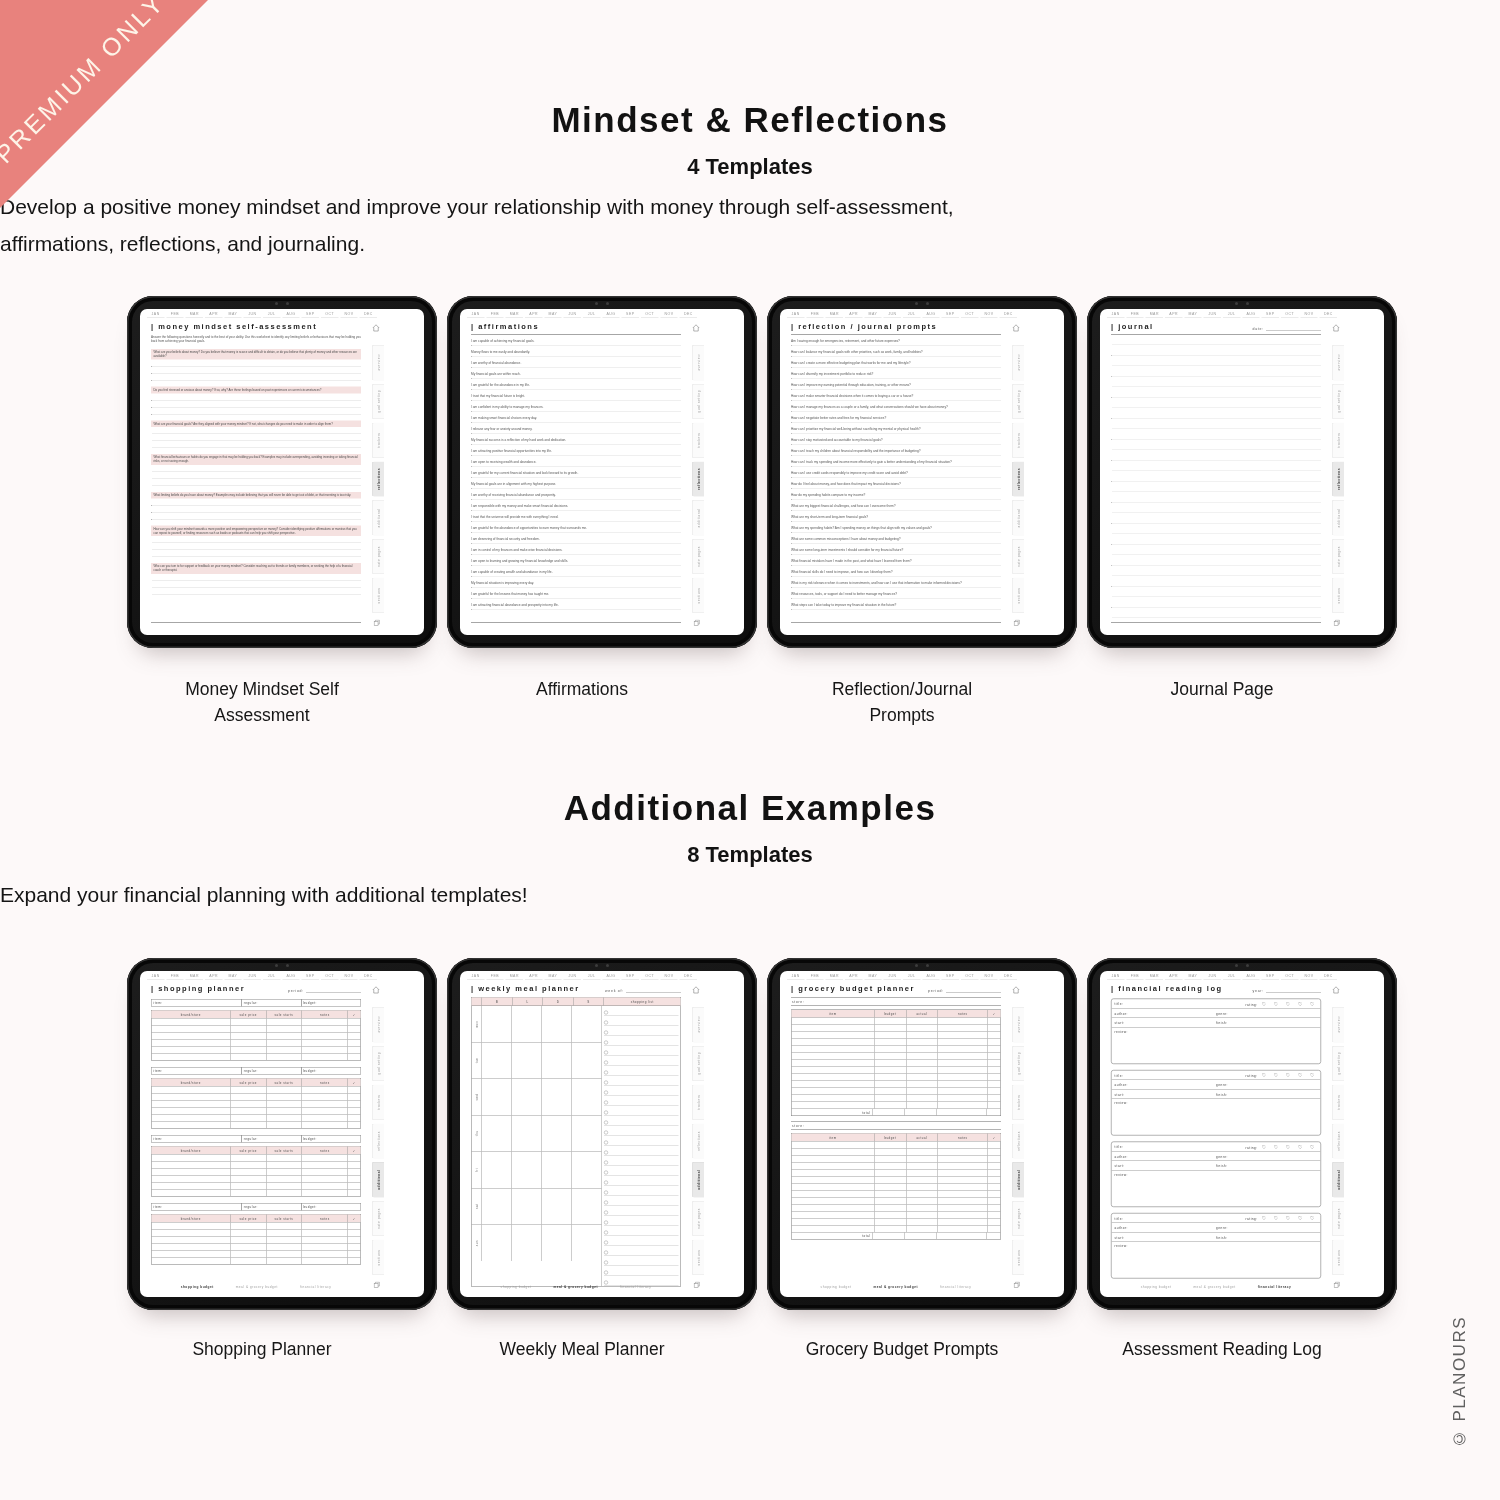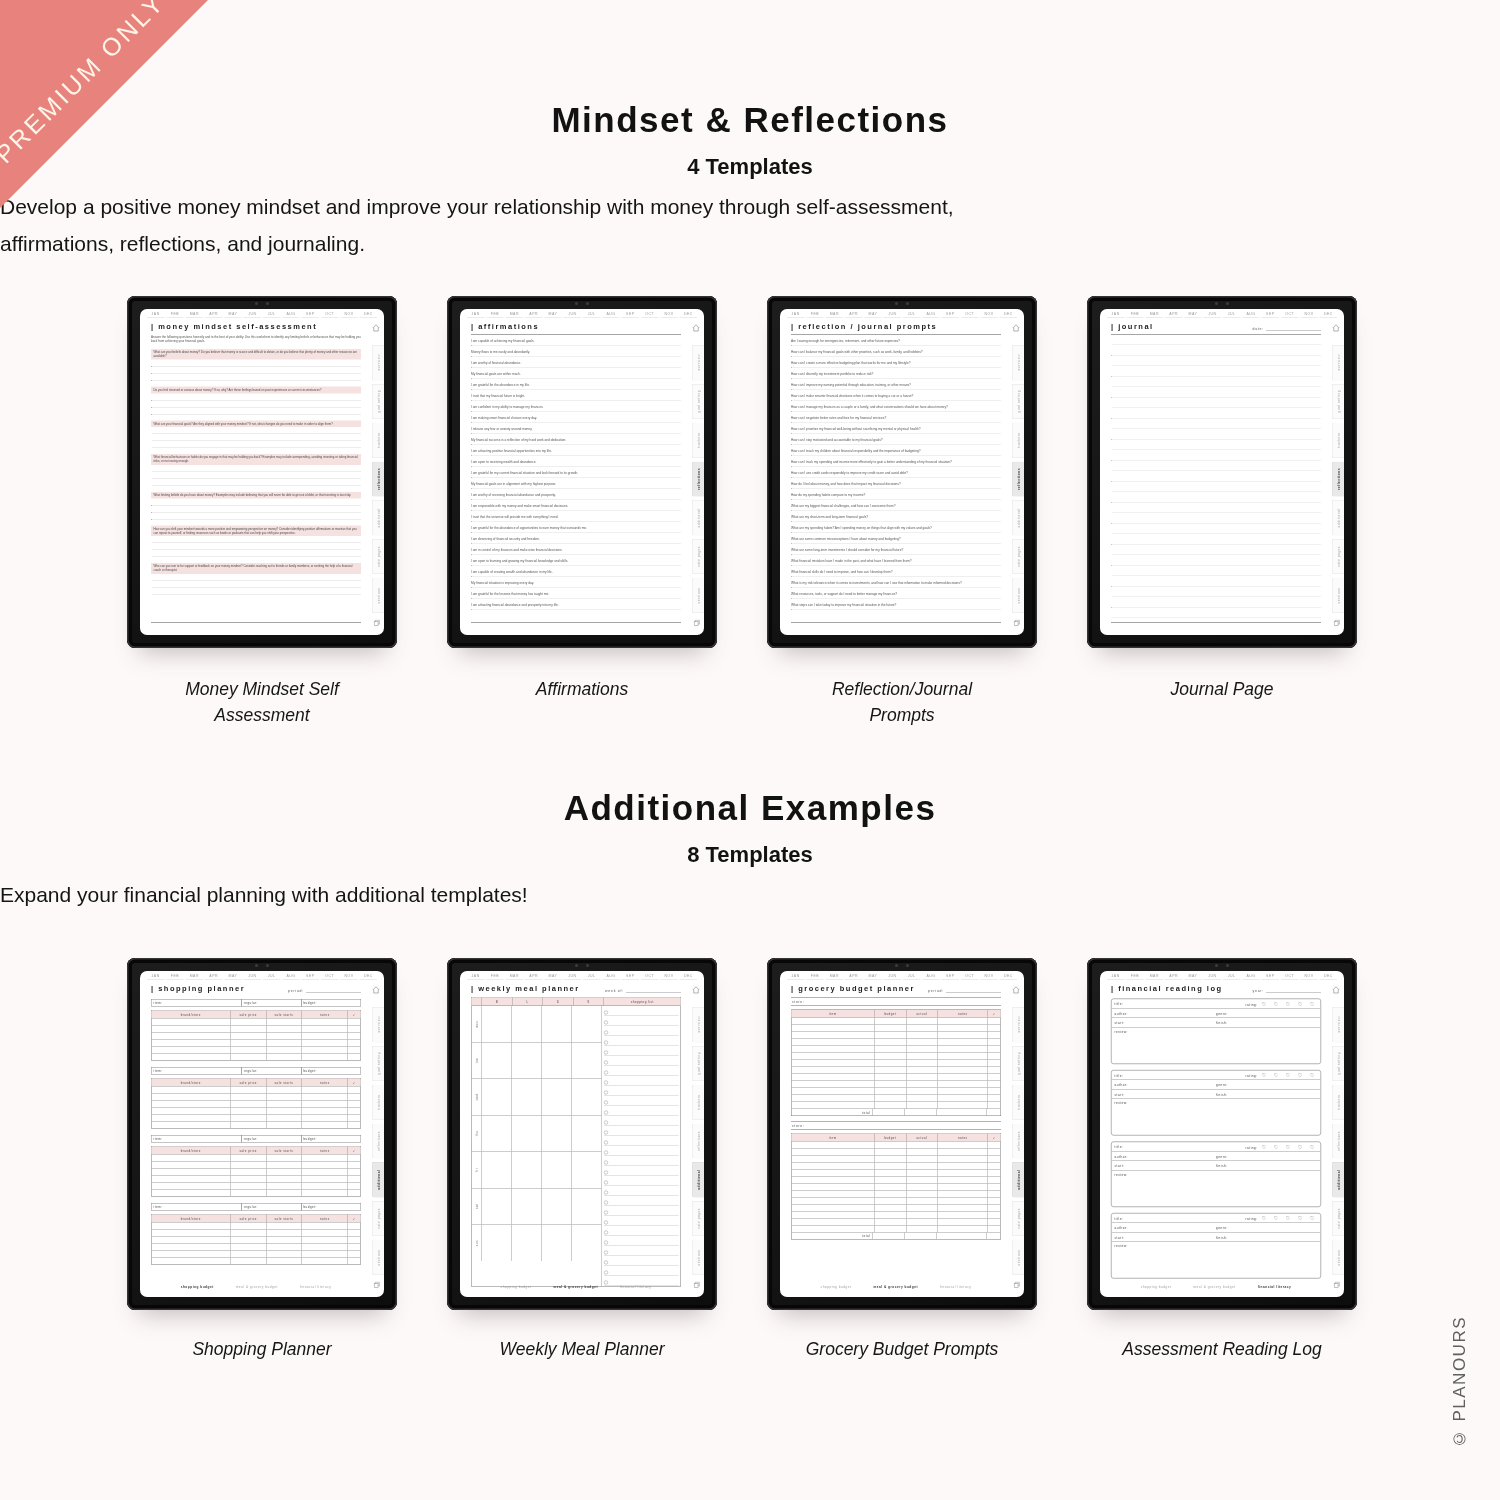--- a/index.html
+++ b/index.html
@@ -9,21 +9,21 @@
   .ribbon{position:absolute;top:0;left:0;width:208px;height:208px;
           clip-path:polygon(0 0,100% 0,0 100%);background:#e8827d;z-index:5;}
   .ribbon span{position:absolute;left:-70px;top:64px;width:300px;text-align:center;
                transform:rotate(-45deg);font-size:25px;letter-spacing:3px;color:#fdf4e8;}
   
   .sec-title{position:absolute;left:0;width:100%;text-align:center;font-size:35px;
              font-weight:bold;letter-spacing:1.5px;}
   .sec-count{position:absolute;left:0;width:100%;text-align:center;font-size:22px;font-weight:bold;}
   .sec-desc{position:absolute;left:0;width:100%;text-align:left;font-size:21px;line-height:37px;color:#151515;}
   
-  .tablet{position:absolute;width:270px;height:352px;border-radius:8px;
+  .tablet{position:absolute;width:310px;height:352px;border-radius:26px;
           background:linear-gradient(145deg,#1d1d1d,#0d0d0d);
           box-shadow:inset 0 0 0 1.5px #343434, inset 0 0 0 5px #070707,
                      0 16px 22px -12px rgba(90,70,70,.35);}
   .cam{position:absolute;top:6px;left:50%;transform:translateX(-50%);display:flex;gap:8px;}
   .cam i{width:3px;height:3px;border-radius:50%;background:#3d3d3d;}
   .screen{position:absolute;left:13px;right:13px;top:13px;bottom:13px;background:#ffffff;
           border-radius:7px;overflow:hidden;}
   .mi-inner{position:relative;width:488px;height:652px;transform:scale(.5);transform-origin:0 0;}
   
   .mi-months{display:flex;padding:5px 12px 0 12px;}
@@ -102,21 +102,21 @@
   
   .mi-card{border:1px solid #666;border-radius:5px;margin-top:12px;overflow:hidden;}
   .mi-crow{display:flex;align-items:center;height:18px;border-bottom:1px solid #9b9b9b;
            font-size:6.3px;letter-spacing:1px;color:#444;padding:0 6px;}
   .mi-crow .half{flex:1;}
   .mi-hearts{margin-left:8px;font-size:10px;letter-spacing:6px;color:#555;
              font-family:"DejaVu Sans",sans-serif;}
   .mi-review{height:64px;font-size:6.3px;letter-spacing:1px;color:#444;padding:4px 6px;}
   
   .caption{position:absolute;width:270px;text-align:center;font-size:17.5px;
-           line-height:26px;color:#161616;font-style:italic;}
+           line-height:26px;color:#161616;}
   .watermark{position:absolute;right:30px;bottom:52px;writing-mode:vertical-rl;
              transform:rotate(180deg);font-size:17px;letter-spacing:1.5px;color:#606060;}
 </style>
 </head>
 <body>
 
 <div class="page" style="background: rgb(253, 249, 249);">
 
   <div class="ribbon" style="background: rgb(232, 130, 125);">
     <span style="color: rgb(253, 244, 232);">PREMIUM ONLY</span>

